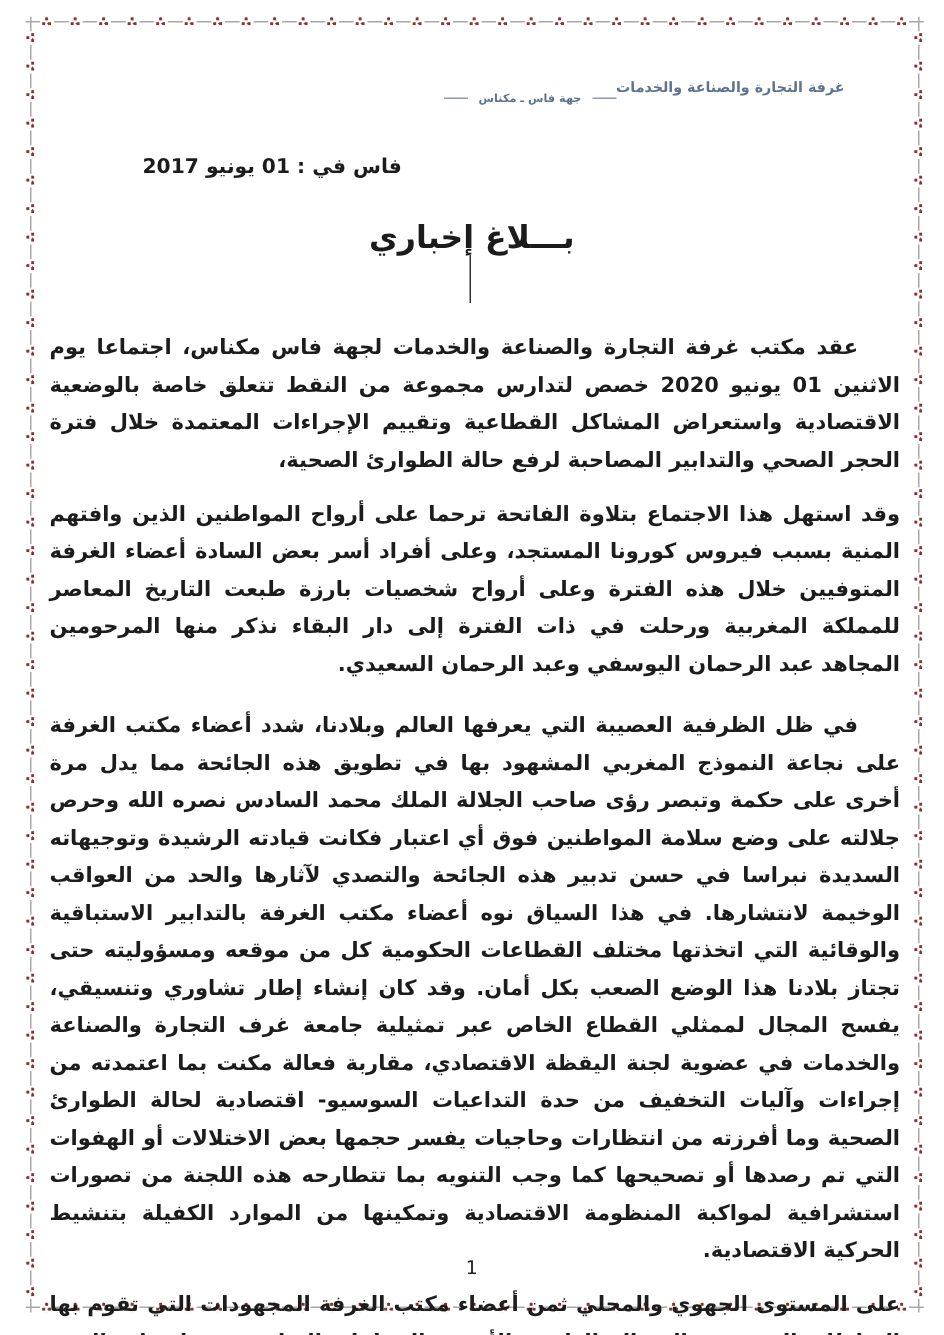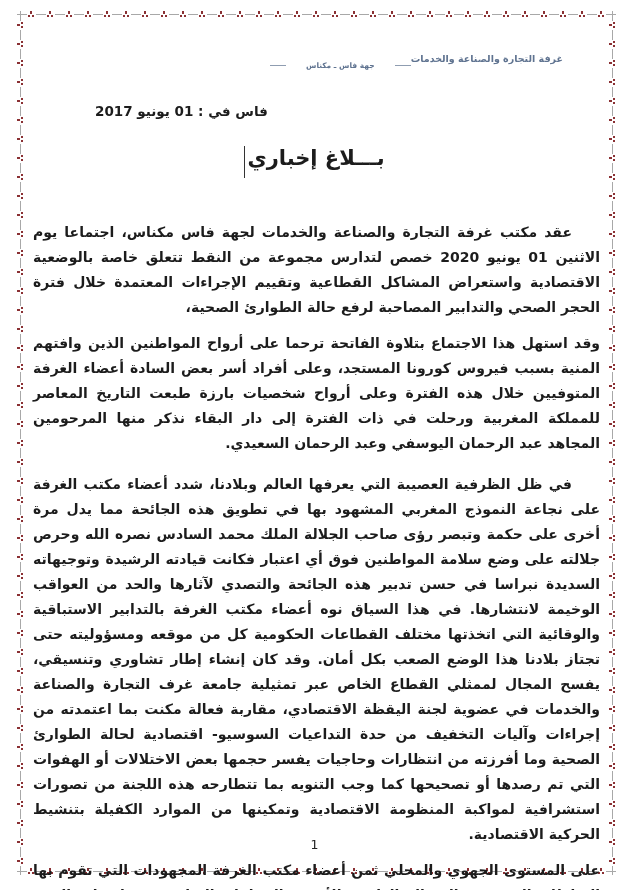--- a/index.html
+++ b/index.html
@@ -54,31 +54,31 @@
   .logo{
     position:absolute;top:33px;left:437px;width:126px;
     display:flex;flex-direction:row;align-items:center;direction:rtl;
   }
   .logo svg{display:block;}
   .logo .org-name{
     font-size:9.5px;font-weight:bold;color:var(--logo-text);
     white-space:nowrap;margin-top:1px;
   }
   .logo .region-row{
-    display:flex;align-items:center;gap:20px;margin-top:15px;color:var(--logo-text);
+    display:flex;align-items:center;gap:7px;margin-top:15px;color:var(--logo-text);
   }
   .logo .region-row .flourish{
     width:16px;height:1px;background:var(--logo-text);opacity:.7;
   }
   .logo .region{font-size:7.5px;font-weight:bold;white-space:nowrap;}
 
   
   .title-row{
     position:absolute;top:146px;left:0;right:0;
-    display:flex;justify-content:center;align-items:flex-start;direction:rtl;
+    display:flex;justify-content:center;align-items:center;direction:rtl;flex-direction:column;
   }
   .doc-title{
     font-size:21px;font-weight:bold;letter-spacing:0;
   }
   .cursor-bar{
     width:1px;height:32px;background:#333;margin-right:2px;
   }
 
   
   .content{

